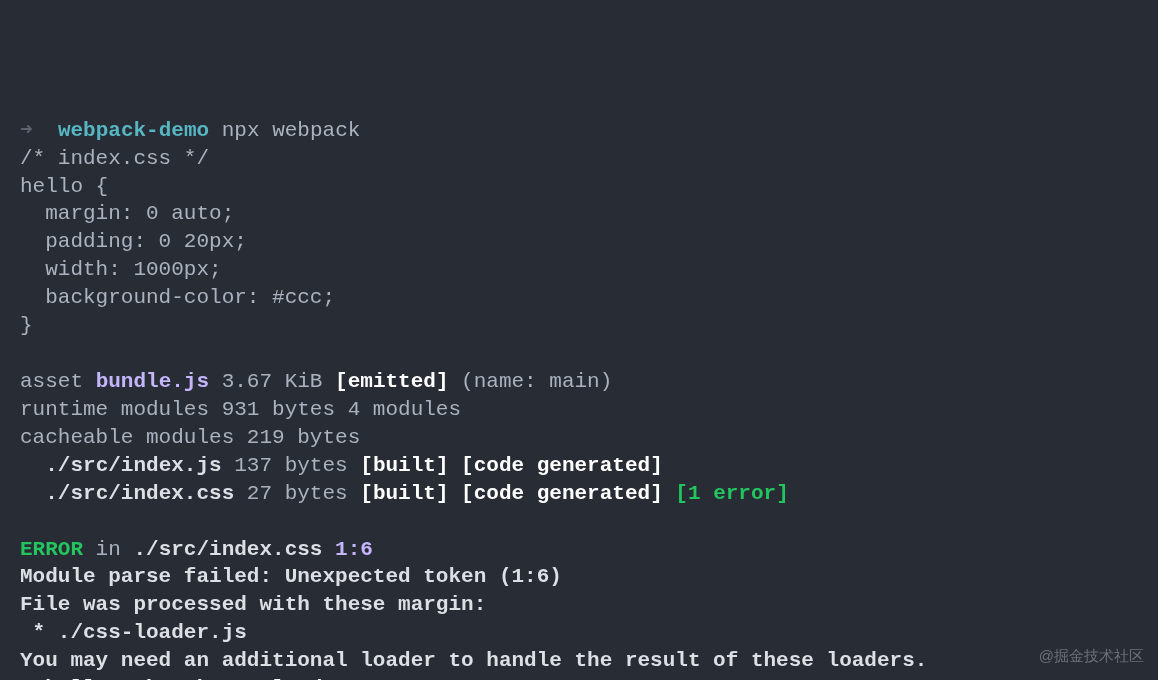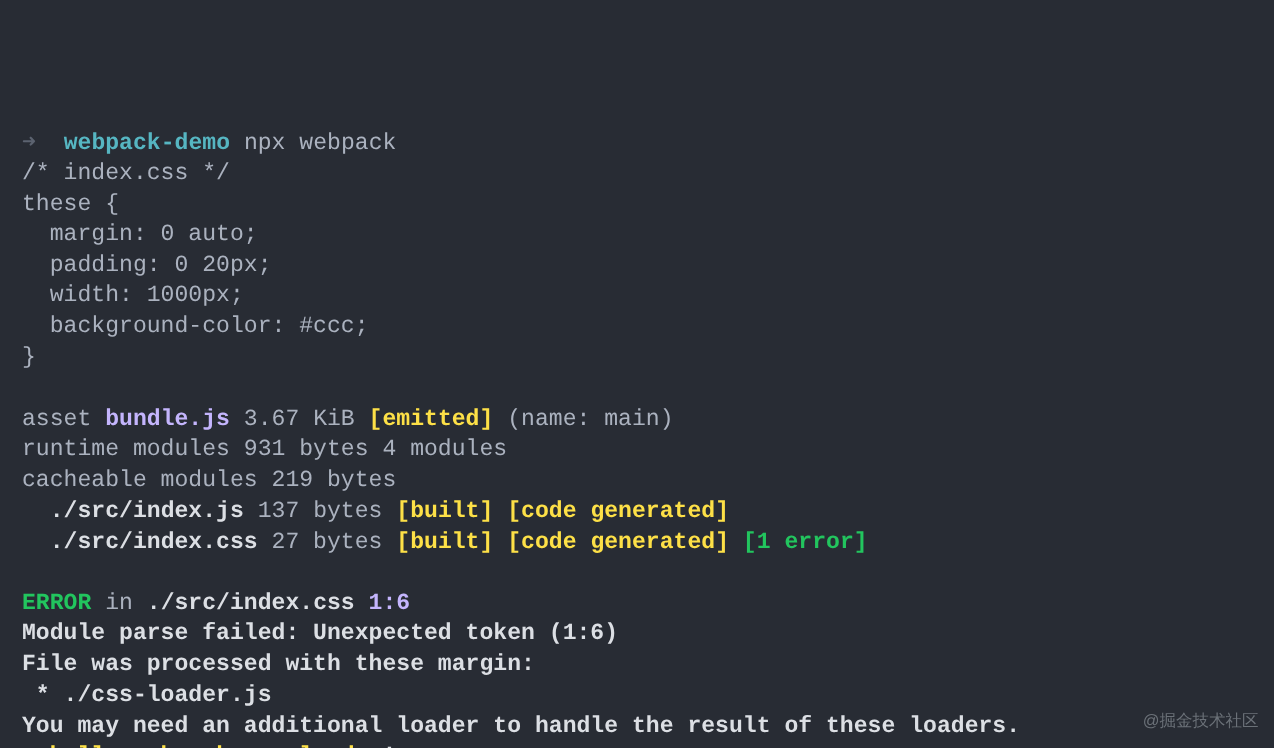--- a/index.html
+++ b/index.html
@@ -16,40 +16,40 @@
       padding: 5px 20px;
       width: 1158px;
       height: 680px;
       overflow: hidden;
       white-space: pre;
     }
     .arrow { color: #5c6370; }
     .cyan { color: #56b6c2; font-weight: bold; margin-top: 24px; }
     .default { color: #abb2bf; }
     .green { color: #c4b5fd; font-weight: bold; }
-    .orange { color: #fde047; font-weight: bold; }
+    .orange { color: #ffffff; font-weight: bold; }
     .red { color: #22c55e; font-weight: bold; }
     .white-bold { color: #dcdfe4; font-weight: bold; }
     .watermark {
       position: absolute;
       bottom: 14px;
       right: 14px;
       font-size: 15px;
       color: #6b7178;
       font-family: sans-serif;
     }
   </style>
 </head>
 <body>
 
 
 
 <div><span><span class="arrow">➜</span>  <span class="cyan">webpack-demo</span> <span class="default">npx webpack</span></span>
 <span class="default">/* index.css */</span>
-<span class="default">these {</span>
+<span class="default">hello {</span>
 <span class="default">  margin: 0 auto;</span>
 <span class="default">  padding: 0 20px;</span>
 <span class="default">  width: 1000px;</span>
 <span class="default">  background-color: #ccc;</span>
 <span class="default">}</span>
 
 <span><span class="default">asset </span><span class="green">bundle.js</span><span class="default"> 3.67 KiB </span><span class="orange">[emitted]</span><span class="default"> (name: main)</span></span>
 <span class="default">runtime modules 931 bytes 4 modules</span>
 <span class="default">cacheable modules 219 bytes</span>
 <span><span class="default">  </span><span class="white-bold">./src/index.js</span><span class="default"> 137 bytes </span><span class="orange">[built] [code generated]</span></span>

